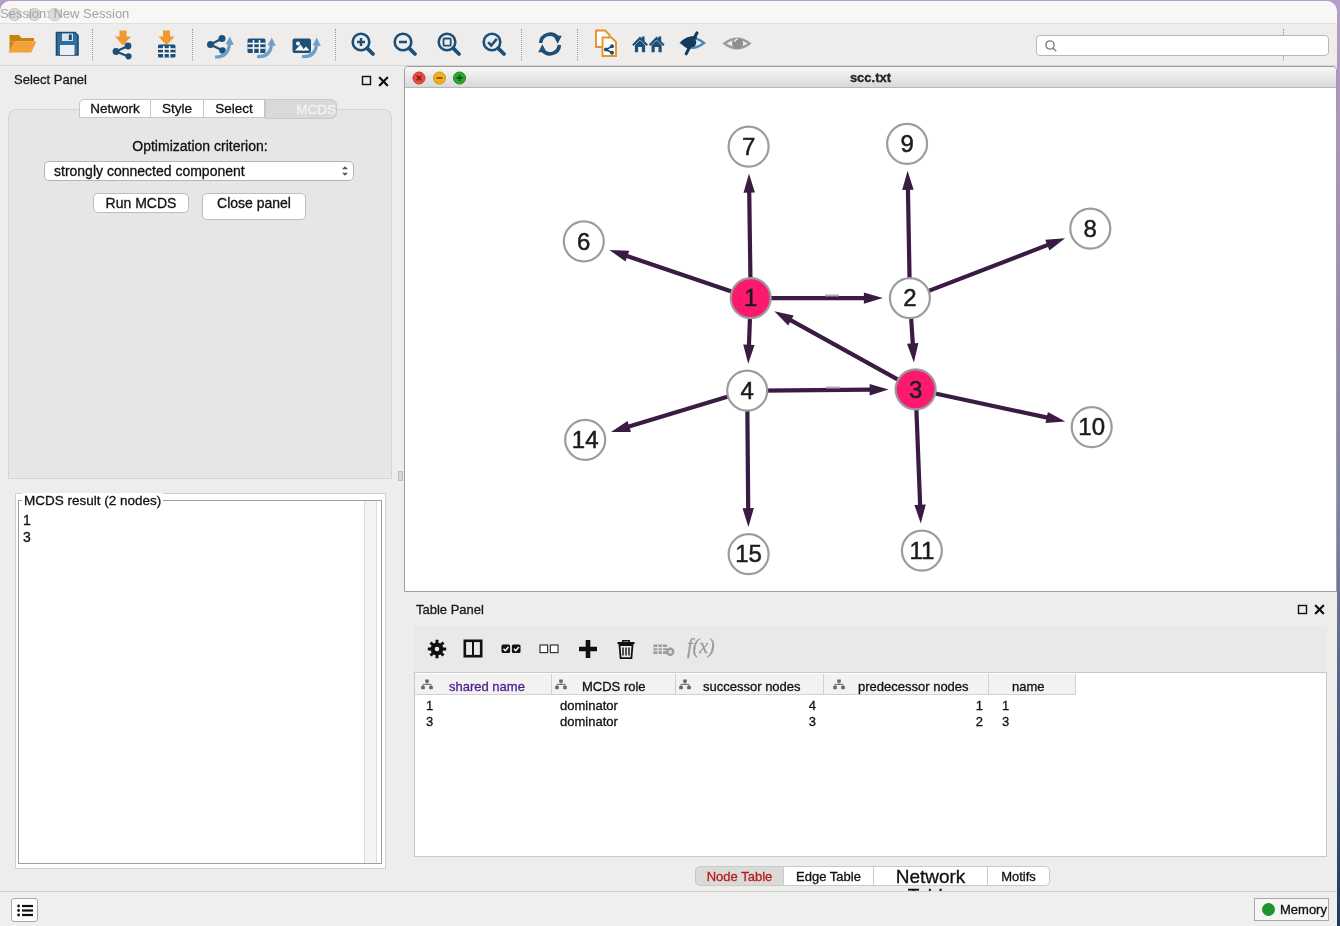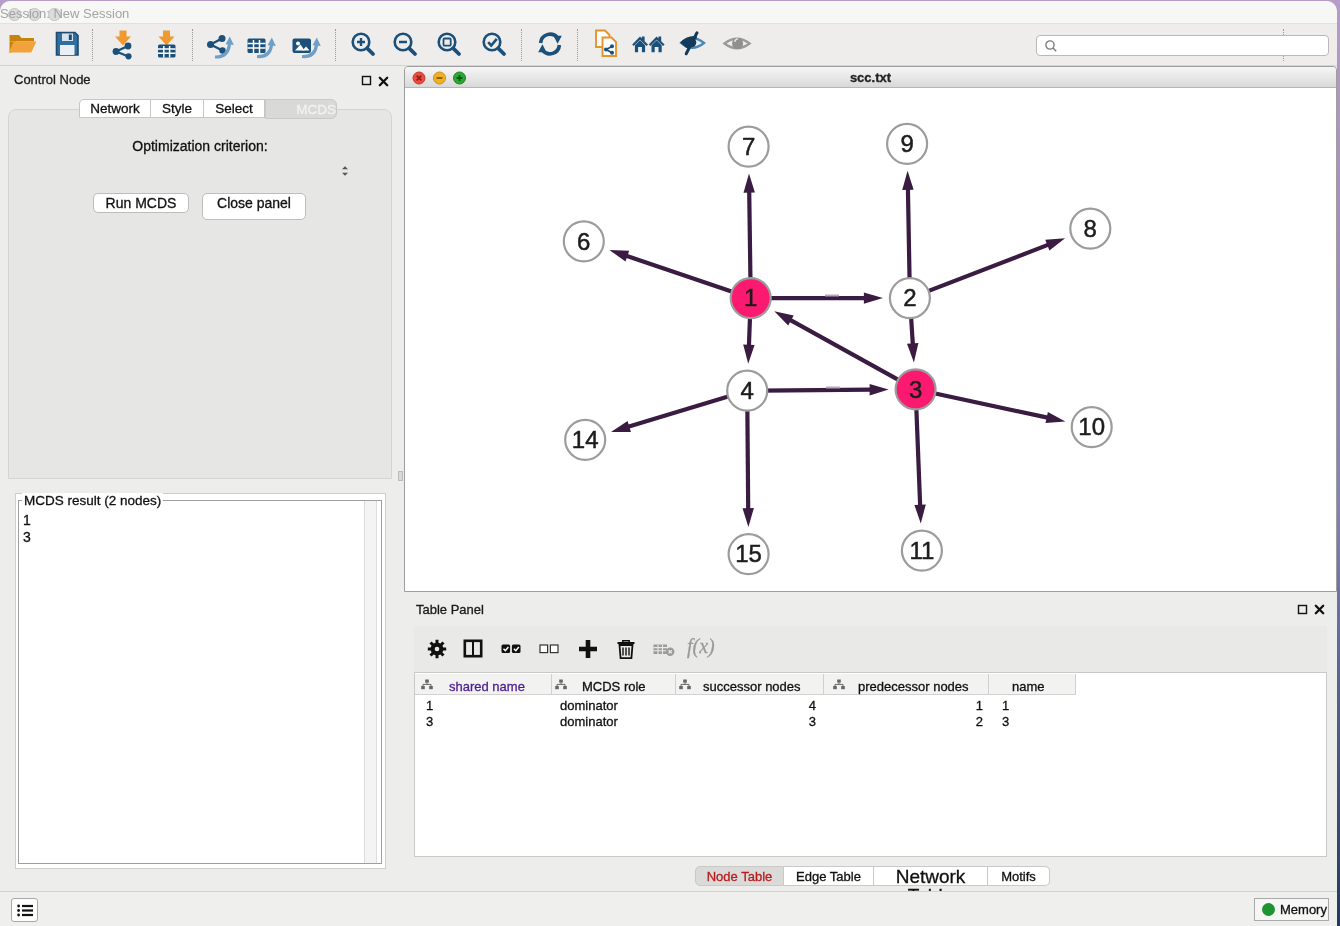--- a/index.html
+++ b/index.html
@@ -156,36 +156,37 @@
  <path d="M11.6 8.8 Q12.3 6.2 14.8 5.8" fill="none" stroke="#e9e9e8" stroke-width="1.6"></path>
 </svg>
 
 <div class="abs" style="left:1036px;top:34px;width:293px;height:21px;background:#fff;border:1px solid #b9b9b9;border-radius:4px;"></div>
 <svg style="left:1043px;top:37px;" width="16" height="16" viewBox="0 0 16 16">
  <circle cx="7" cy="7" r="4.1" fill="none" stroke="#7c7c7c" stroke-width="1.4"></circle>
  <line x1="10" y1="10" x2="13.2" y2="13.2" stroke="#7c7c7c" stroke-width="1.4"></line>
 </svg>
 
 <div class="abs" style="left:0;top:65px;width:404px;height:825px;background:#ededec;"></div>
-<div class="abs" style="left:14px;top:71px;font-size:13px;color:#1a1a1a;">Control Node</div>
+<div class="abs" style="left:14px;top:71px;font-size:13px;color:#1a1a1a;">Select Panel</div>
 <svg style="left:361px;top:74px;" width="11" height="11" viewBox="0 0 11 11">
       <rect x="1.5" y="1.5" width="8" height="8" fill="none" stroke="#111" stroke-width="1.4"></rect>
     </svg>
 <svg style="left:378px;top:75px;" width="11" height="11" viewBox="0 0 11 11">
       <path d="M1.8 1.8 L9.2 9.2 M9.2 1.8 L1.8 9.2" stroke="#111" stroke-width="2.3" stroke-linecap="round"></path>
     </svg>
 
 <div class="abs" style="left:8px;top:108px;width:384px;height:370px;background:#e6e6e5;border:1px solid #d4d4d2;border-radius:8px 8px 0 0;"></div>
 
 <div class="abs" style="left:79px;top:98px;width:72px;height:19px;background:#fff;border:1px solid #c6c6c6;border-radius:5px 0 0 0;line-height:18px;text-align:center;font-size:13.5px;color:#111;">Network</div>
 <div class="abs" style="left:151px;top:98px;width:53px;height:19px;background:#fff;border:1px solid #c6c6c6;border-left:none;line-height:18px;text-align:center;font-size:13.5px;color:#111;">Style</div>
 <div class="abs" style="left:204px;top:98px;width:61px;height:19px;background:#fff;border:1px solid #c6c6c6;border-left:none;line-height:18px;text-align:center;font-size:13.5px;color:#111;">Select</div>
 <div class="abs" style="left:265px;top:98px;width:72px;height:20px;background:#d9d9d8;border:1px solid #c9c9c8;border-radius:0 6px 6px 0;line-height:19px;text-align:right;font-size:13.5px;color:#f2f2f1;">MCDS</div>
 
 <div class="abs" style="left:0;top:137px;width:400px;text-align:center;font-size:14px;color:#111;">Optimization criterion:</div>
+<div class="abs" style="left:44px;top:160px;width:310px;height:20px;background:#fff;border:1px solid #b5b5b5;border-radius:5px;font-size:14px;color:#111;line-height:19px;padding-left:9px;">strongly connected component</div>
 <svg style="left:338px;top:163px;" width="14" height="14" viewBox="0 0 14 14">
  <path d="M4 5.2 L7 2.2 L10 5.2 Z" fill="#555"></path>
  <path d="M4 8.8 L7 11.8 L10 8.8 Z" fill="#555"></path>
 </svg>
 <div class="abs" style="left:93px;top:192px;width:96px;height:20px;background:#fff;border:1px solid #bdbdbd;border-radius:5px;font-size:14px;color:#111;line-height:19px;text-align:center;">Run MCDS</div>
 <div class="abs" style="left:202px;top:192px;width:104px;height:27px;background:#fff;border:1px solid #bdbdbd;border-radius:5px;font-size:14px;color:#111;line-height:19px;text-align:center;">Close panel</div>
 
 <div class="abs" style="left:15px;top:492px;width:371px;height:376px;background:#fff;border:1px solid #cfcfcf;"></div>
 <div class="abs" style="left:18px;top:499px;width:364px;height:364px;border:1px solid #9e9e9e;"></div>
 <div class="abs" style="left:22px;top:492px;font-size:13.5px;color:#111;background:#fff;padding:0 2px;">MCDS result (2 nodes)</div>

